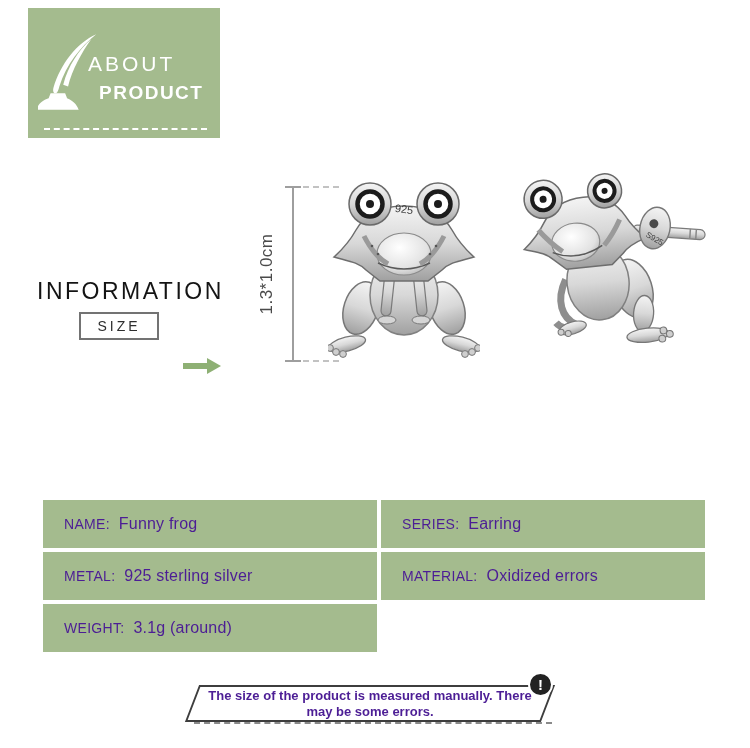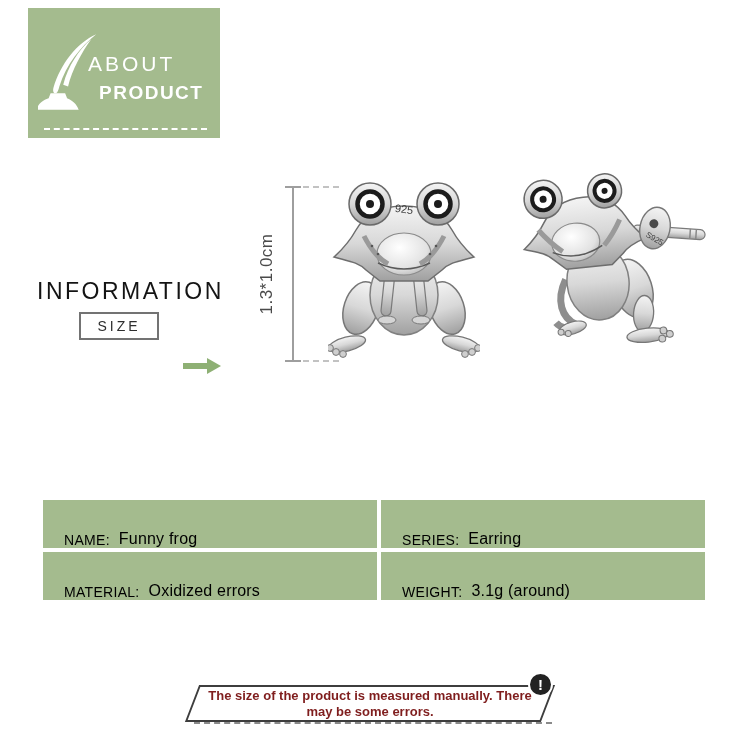--- a/index.html
+++ b/index.html
@@ -30,30 +30,30 @@
   .dim-label{position:absolute;left:17px;top:50%;transform:translate(-50%,-50%) rotate(-90deg);
              white-space:nowrap;font-size:17px;color:#4a4a4a;letter-spacing:0.5px;}
 
   
   .frog-front{position:absolute;left:328px;top:180px;}
   .frog-side{position:absolute;left:513px;top:172px;}
 
   
   .spec{position:absolute;left:43px;top:500px;width:662px;
         display:grid;grid-template-columns:334px 324px;grid-auto-rows:48px;gap:4px;background:#ffffff;}
-  .cell{background:#a4bb8e;display:flex;align-items:flex-end;padding-left:21px;color:#000000;}
+  .cell{background:#a4bb8e;display:flex;align-items:center;padding-left:21px;color:#4c1d95;}
   .cell .lbl{font-size:14px;margin-right:9px;letter-spacing:0.3px;}
   .cell .val{font-size:16px;letter-spacing:0.2px;}
   .cell .val.smallcaps{font-variant:small-caps;letter-spacing:1px;}
 
   
   .ribbon-border{position:absolute;left:192px;top:685px;width:352px;height:33px;
                  border:2px solid #3e3e3e;transform:skewX(-21deg);background:#fff;}
   .ribbon-text{position:absolute;left:196px;top:688px;width:348px;text-align:center;
-               font-size:13px;line-height:15.5px;color:#7f1d1d;font-weight:600;}
+               font-size:13px;line-height:15.5px;color:#4c1d95;font-weight:600;}
   .excl{position:absolute;left:528px;top:672px;width:21px;height:21px;border-radius:50%;
         background:#222;border:2px solid #fff;color:#fff;font-weight:700;font-size:15px;
         display:flex;align-items:center;justify-content:center;}
   .ribbon-dashes{position:absolute;left:194px;top:722px;width:358px;border-top:2px dashed #8a8a8a;}
 </style>
 </head>
 <body>
 
 <div class="canvas">
 
@@ -226,20 +226,24 @@
   <div class="spec">
     <div class="cell">
       <span class="lbl">NAME:</span>
       <span class="val">Funny frog</span>
     </div>
     <div class="cell">
       <span class="lbl">SERIES:</span>
       <span class="val">Earring</span>
     </div>
     <div class="cell">
+      <span class="lbl">METAL:</span>
+      <span class="val">925 sterling silver</span>
+    </div>
+    <div class="cell">
       <span class="lbl">MATERIAL:</span>
       <span class="val">Oxidized errors</span>
     </div>
     <div class="cell">
       <span class="lbl">WEIGHT:</span>
       <span class="val">3.1g (around)</span>
     </div>
   </div>
 
   <div class="ribbon-border"></div>

